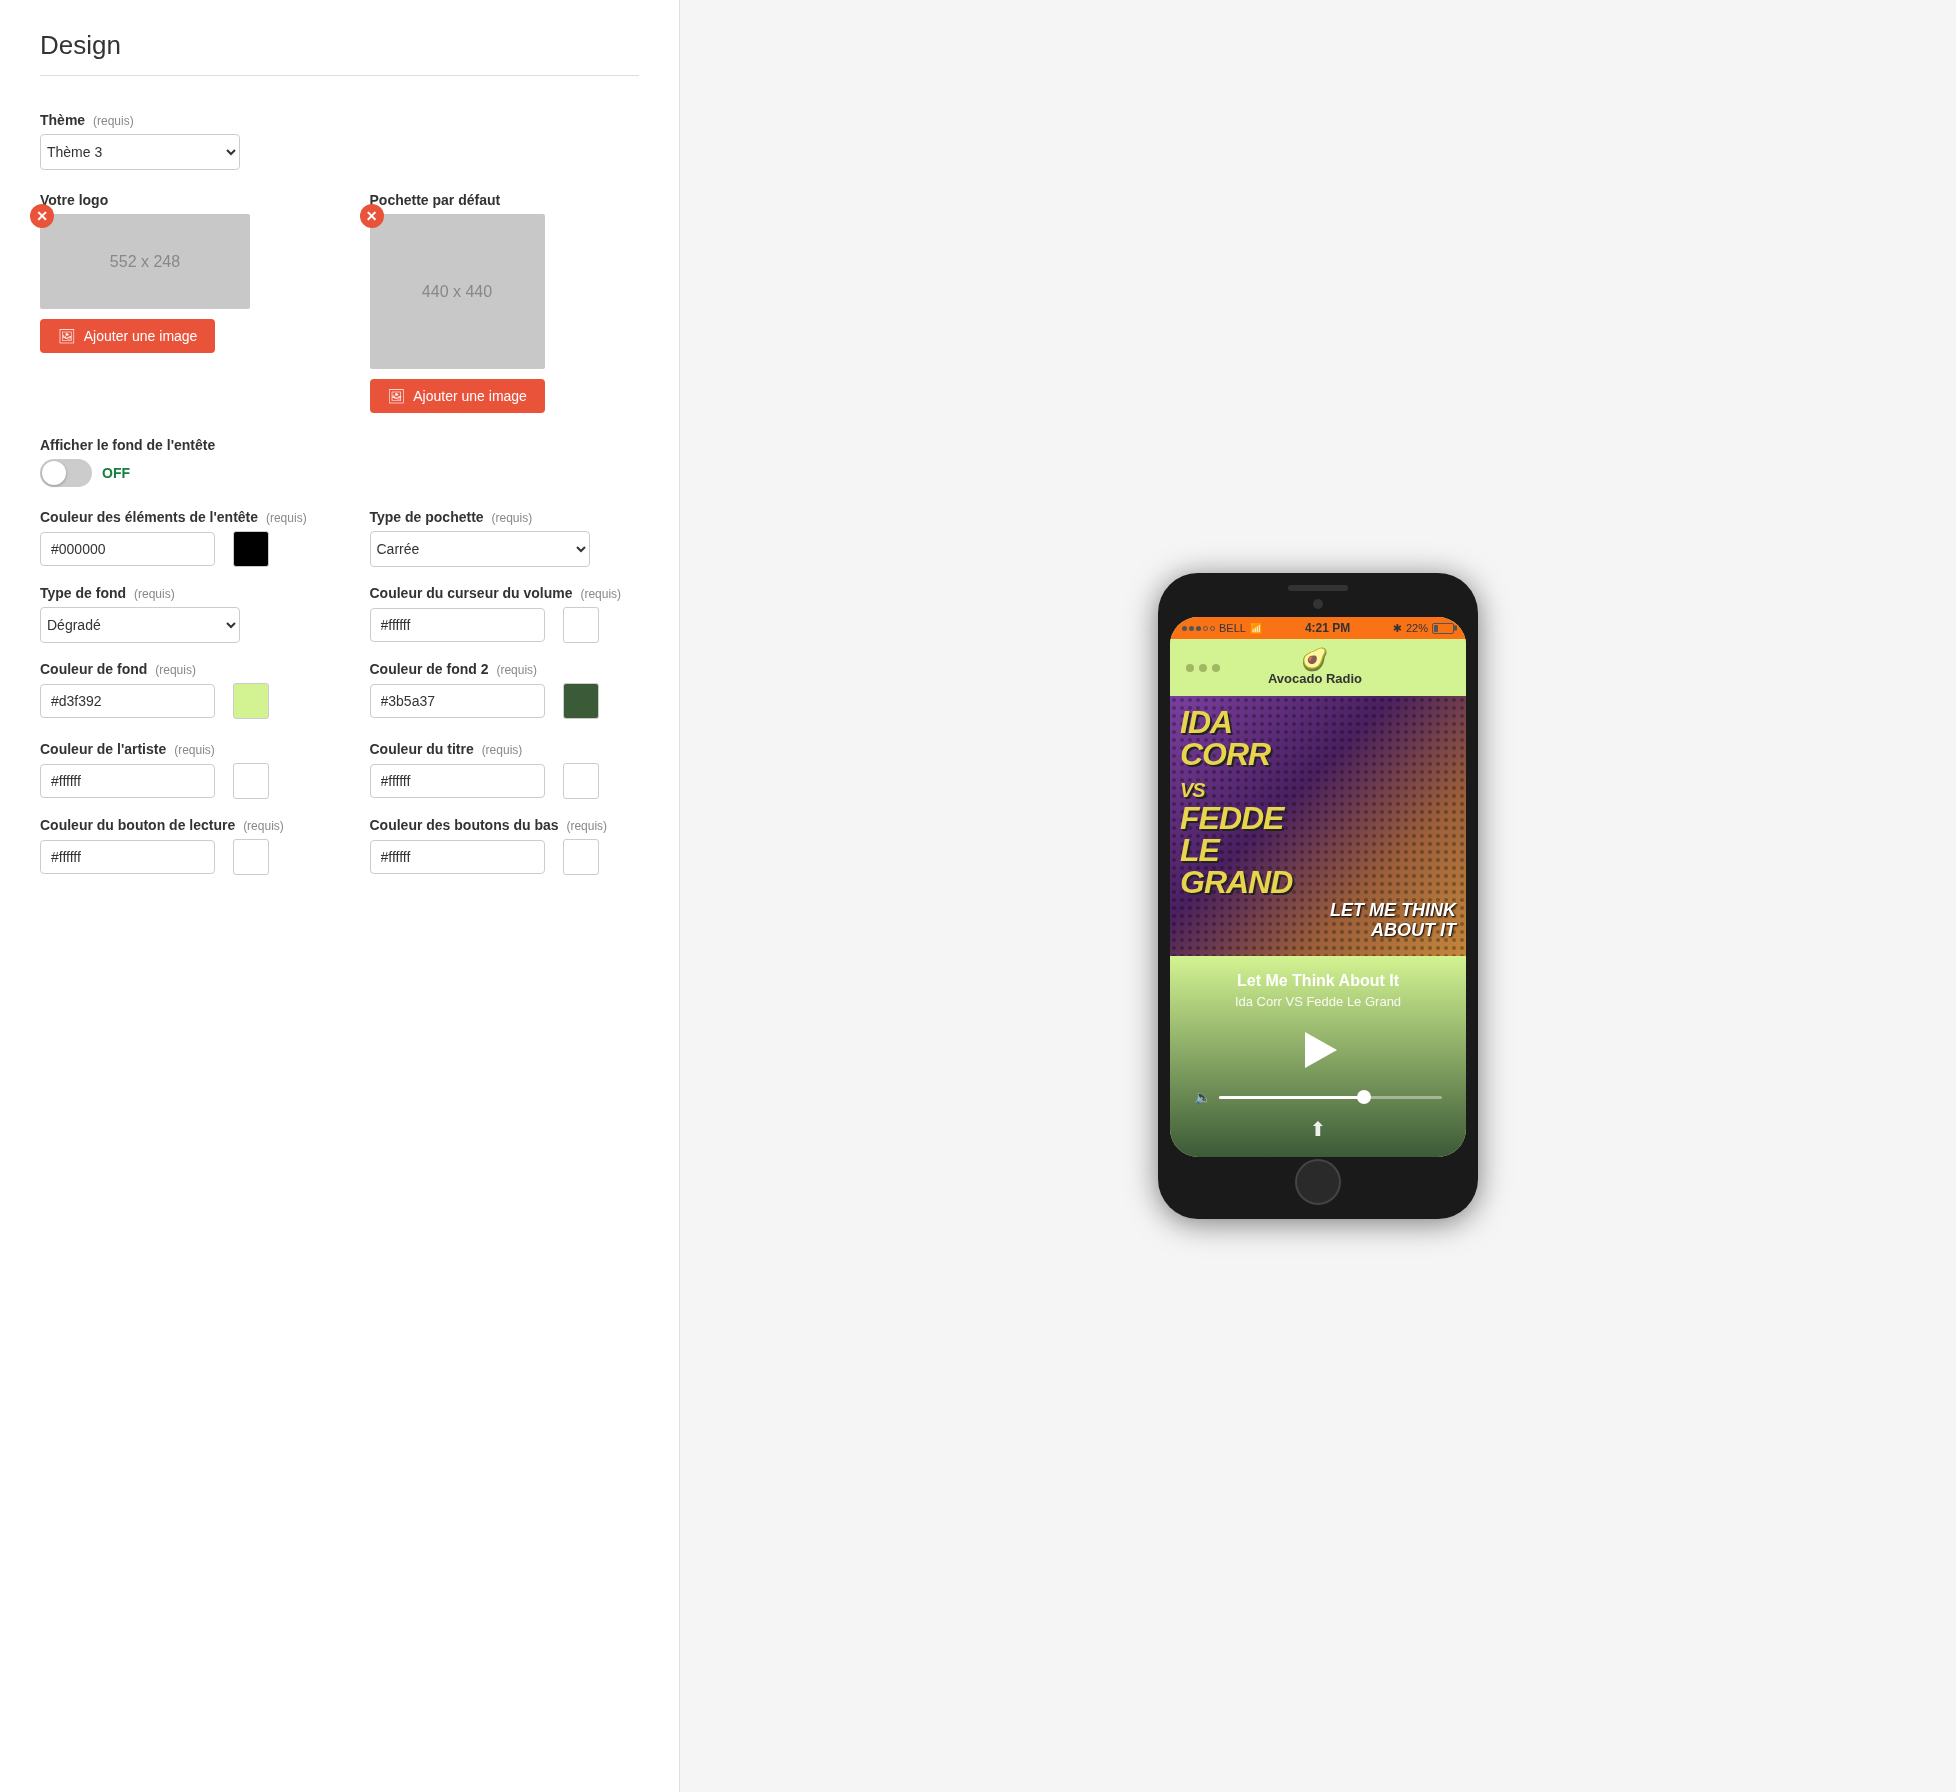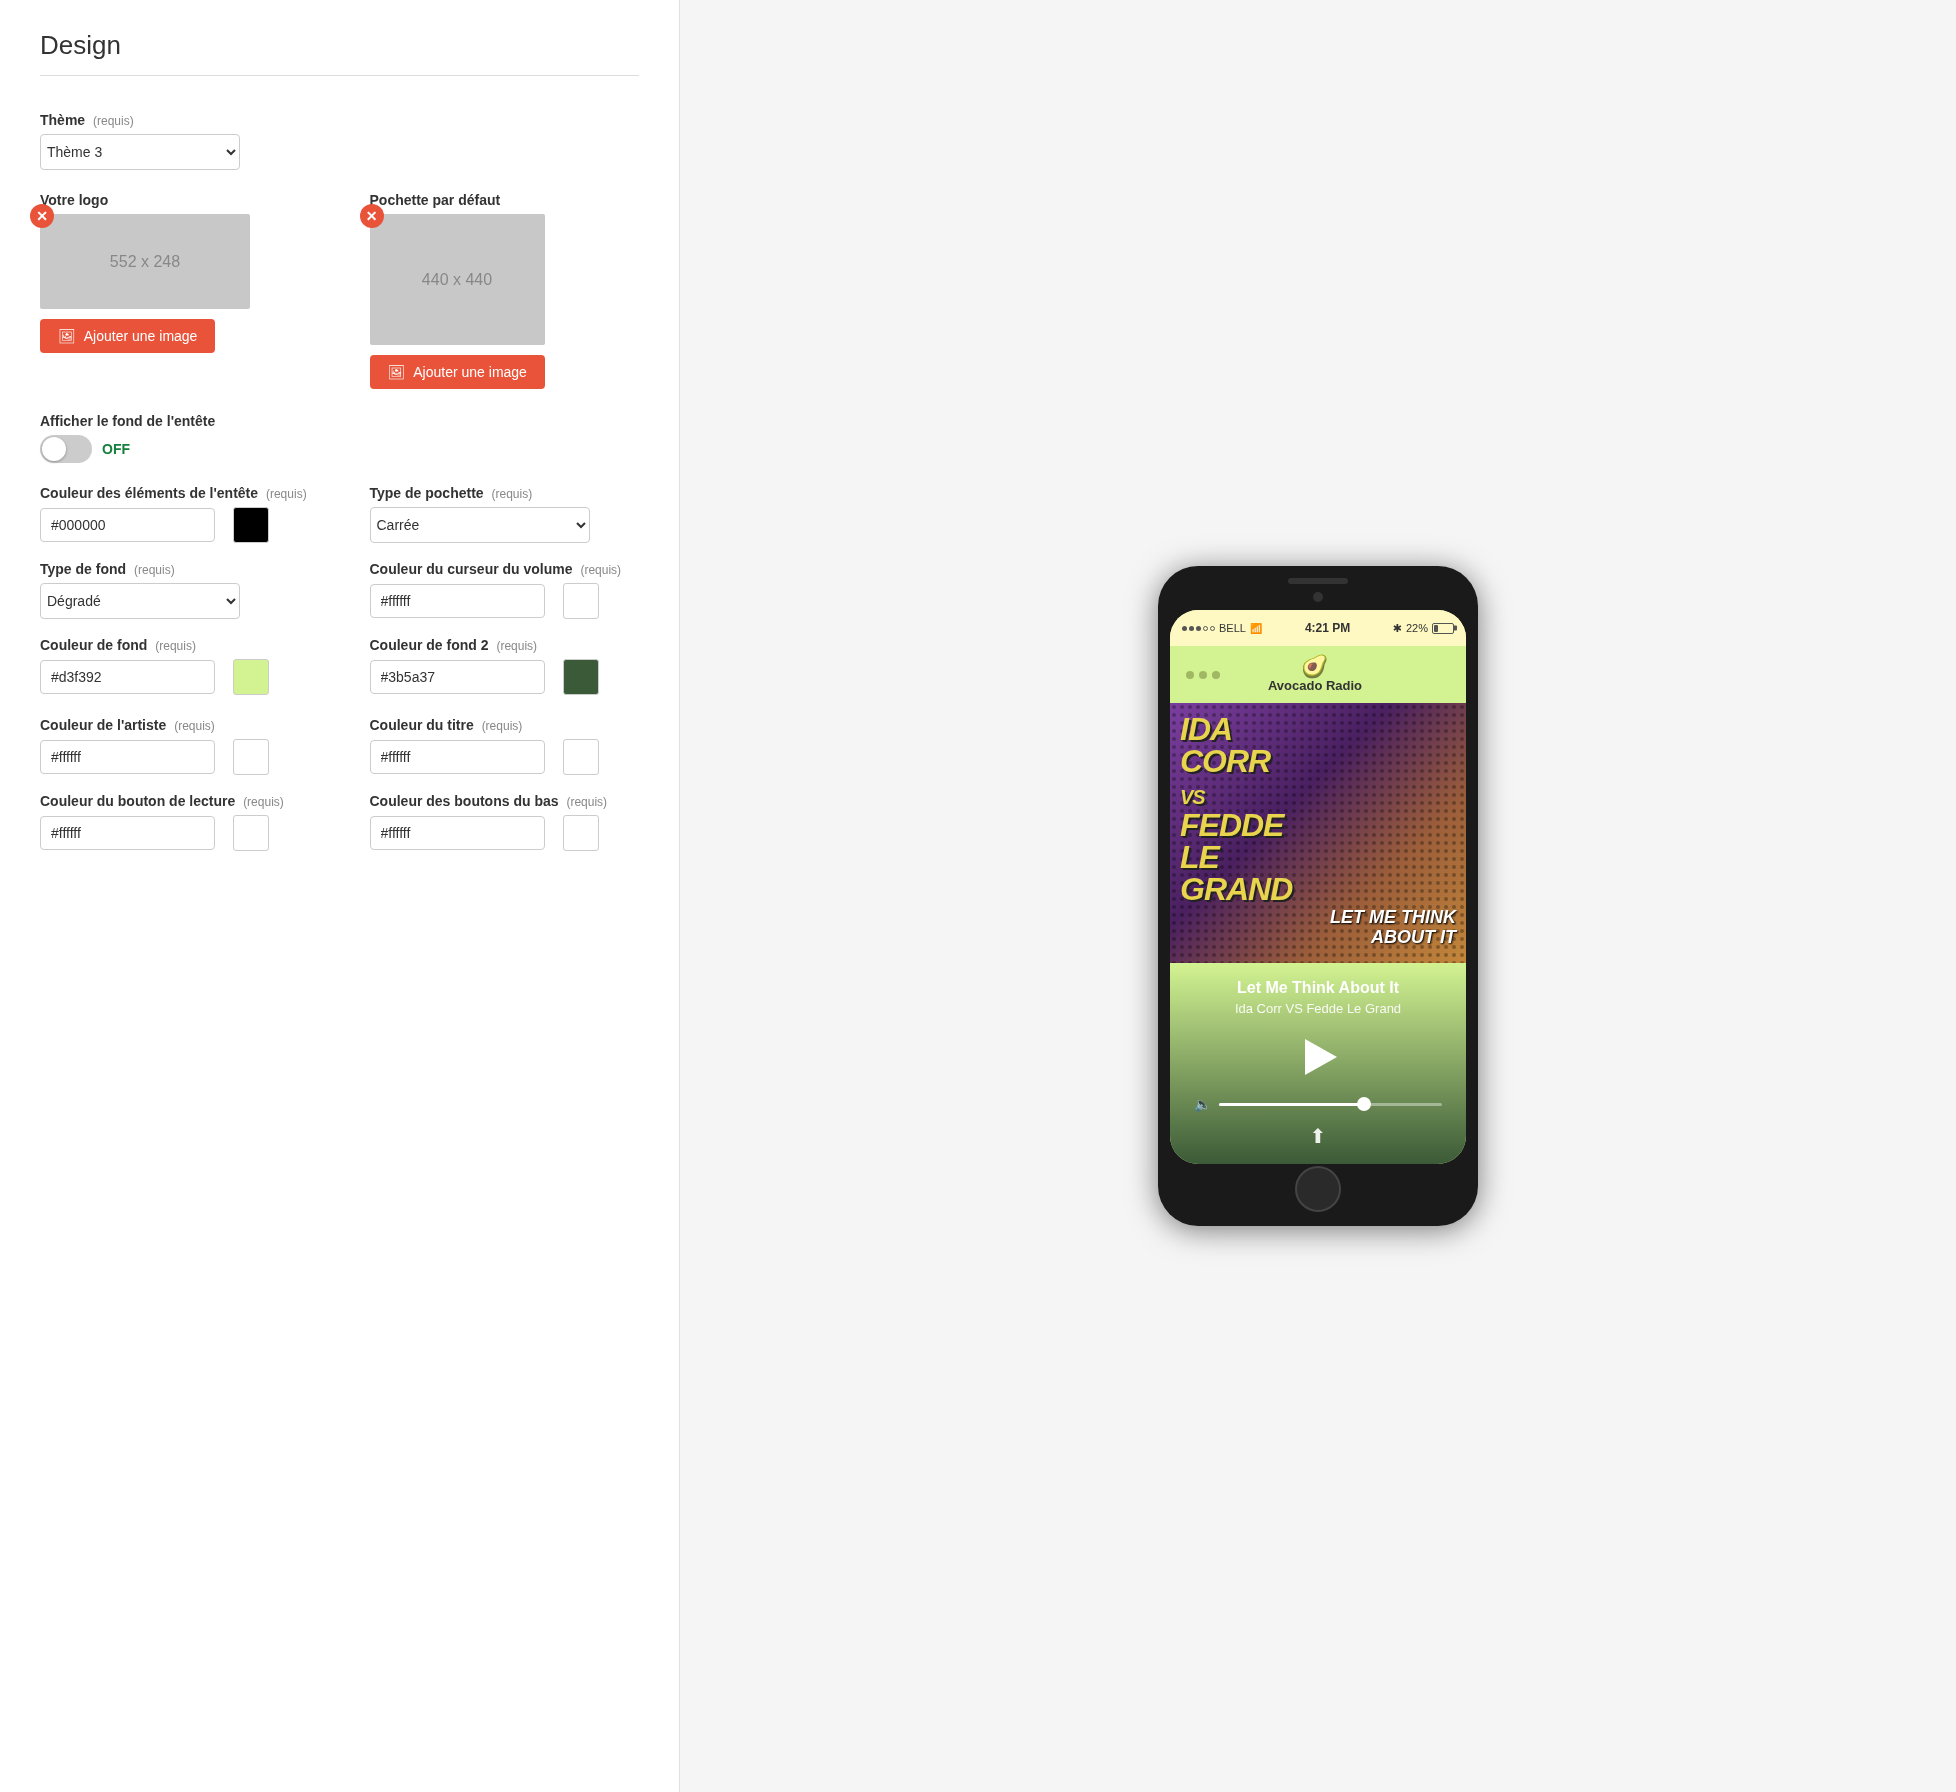--- a/index.html
+++ b/index.html
@@ -104,21 +104,21 @@
       border-radius: 2px;
     }
 
     .img-logo-placeholder {
       width: 210px;
       height: 95px;
     }
 
     .img-cover-placeholder {
       width: 175px;
-      height: 131px;
+      height: 155px;
     }
 
     .remove-btn {
       position: absolute;
       top: -10px;
       left: -10px;
       width: 24px;
       height: 24px;
       background: #e8533a;
       border-radius: 50%;
@@ -220,25 +220,25 @@
     }
 
     .phone-screen {
       background: #d3f392;
       border-radius: 28px;
       overflow: hidden;
       position: relative;
     }
 
     .phone-status-bar {
-      background: #fef9c3;
+      background: #f97316;
       display: flex;
       align-items: center;
       justify-content: space-between;
-      padding: 11px 12px;
+      padding: 4px 12px;
       font-size: 11px;
       color: #333;
     }
 
     .status-left {
       display: flex;
       align-items: center;
       gap: 4px;
     }
 

